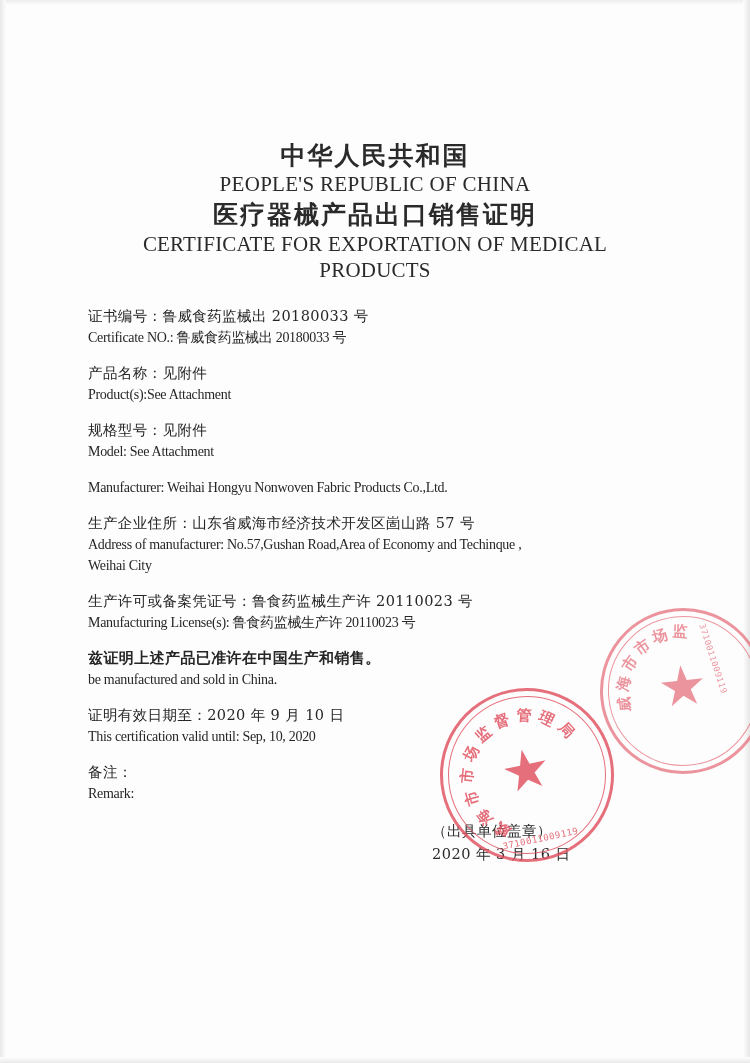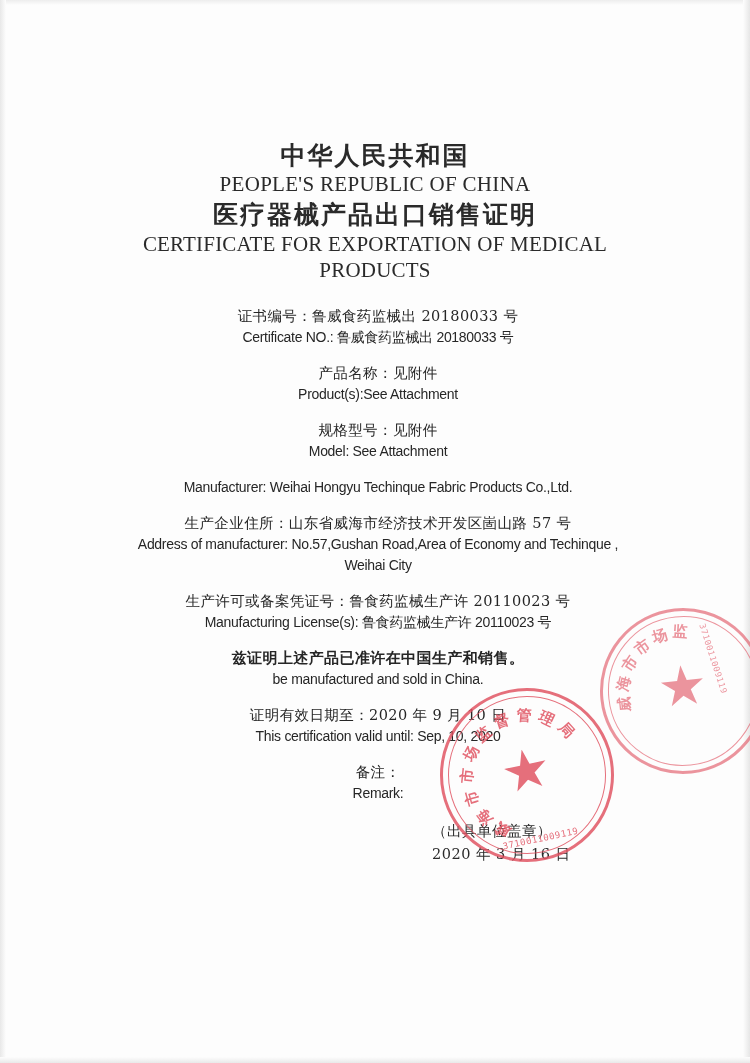--- a/index.html
+++ b/index.html
@@ -88,32 +88,31 @@
   }
 
   
   .fields {
     margin: 22px 0 0 88px;
     width: 580px;
     color: #262626;
   }
   .field {
     margin-bottom: 15px;
-    text-align: center;
   }
   .line-cn {
     font-size: 14.5px;
     line-height: 1.45;
     font-family: "DejaVu Serif", serif;
     letter-spacing: 0.4px;
   }
   .line-en {
     font-size: 14px;
     line-height: 1.5;
-    font-family: Liberation Sans, sans-serif;
+    font-family: Liberation Serif, serif;
     letter-spacing: -0.3px;
   }
   .statement .line-cn {
     font-weight: bold;
     font-size: 15px;
   }
   .statement .line-en {
     font-size: 14px;
   }
 
@@ -236,21 +235,21 @@
         <div class="line-en">Product(s):See Attachment</div>
       </div>
 
       <div class="field">
         <div class="line-cn">规格型号：见附件</div>
         <div class="line-en">Model: See Attachment</div>
       </div>
 
 
       <div class="field">
-        <div class="line-en">Manufacturer: Weihai Hongyu Techinque Fabric Products Co.,Ltd.</div>
+        <div class="line-en">Manufacturer: Weihai Hongyu Nonwoven Fabric Products Co.,Ltd.</div>
       </div>
 
       <div class="field">
         <div class="line-cn">生产企业住所：山东省威海市经济技术开发区崮山路 57 号</div>
         <div class="line-en">Address of manufacturer: No.57,Gushan Road,Area of Economy and Techinque ,</div>
         <div class="line-en">Weihai City</div>
       </div>
 
       <div class="field">
         <div class="line-cn">生产许可或备案凭证号：鲁食药监械生产许 20110023 号</div>

